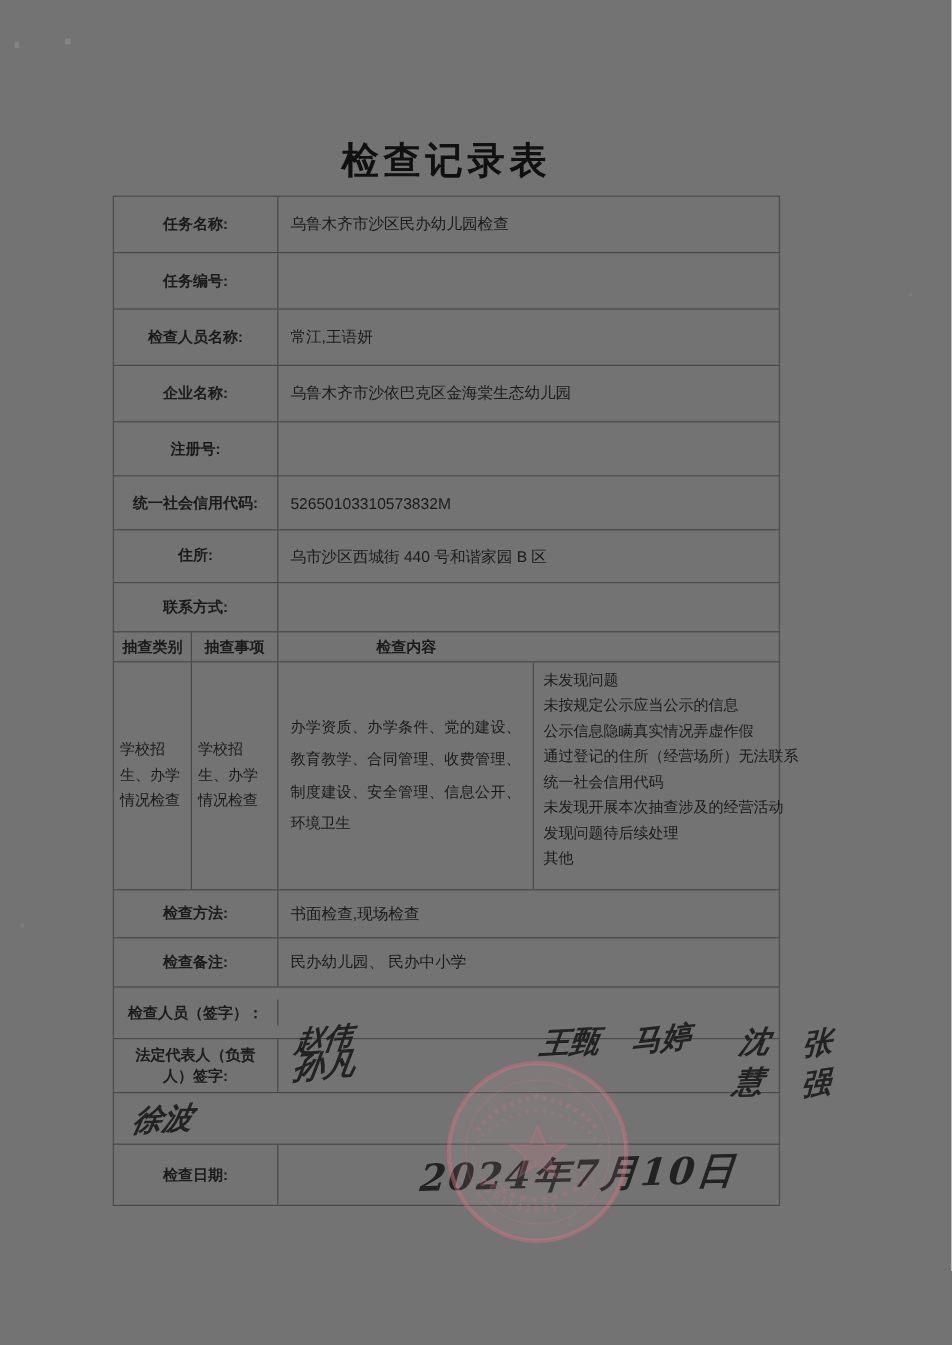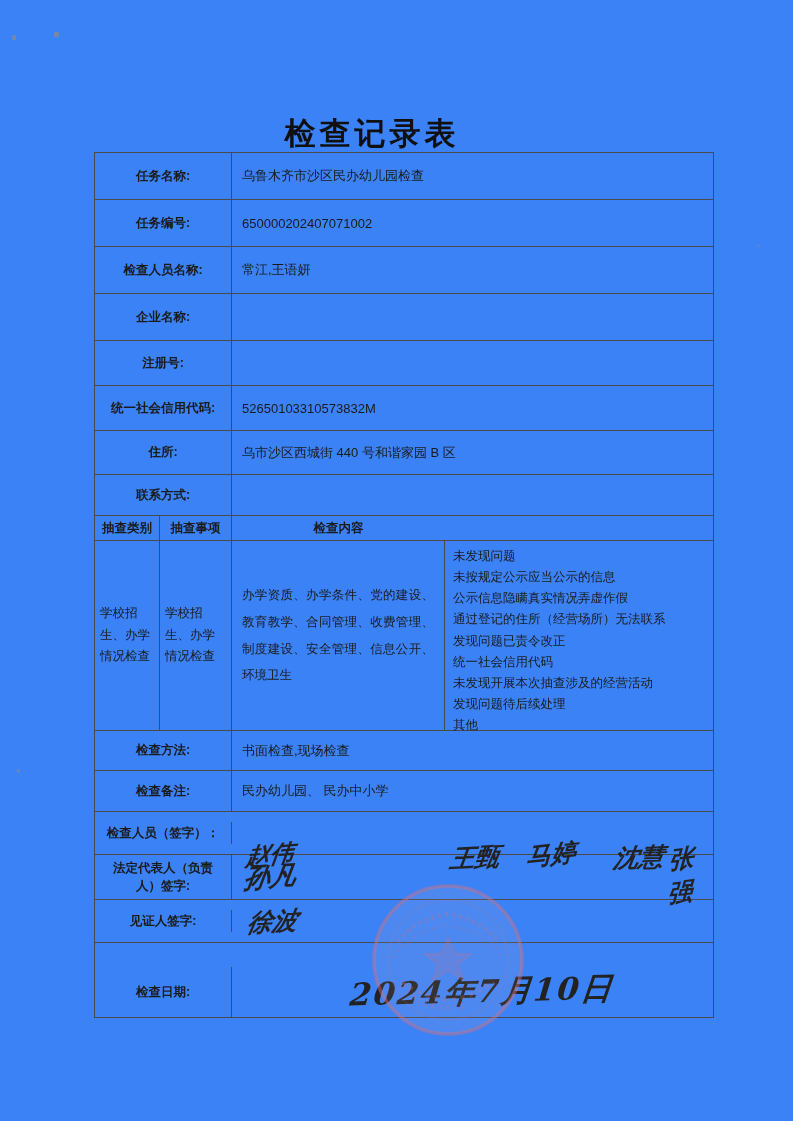--- a/index.html
+++ b/index.html
@@ -1,30 +1,30 @@
 <!DOCTYPE html>
 <html><head>
 <meta charset="utf-8">
 <style>
   html,body{margin:0;padding:0;background:#ffffff;}
   .page{
     position:relative;width:793px;height:1121px;margin:0 auto;
-    background:#3b82f6;overflow:hidden;
+    background:#737373;overflow:hidden;
     font-family:"Liberation Sans",sans-serif;color:#1b1b1b;
   }
   .doc-title{
     position:absolute;top:113px;left:94px;width:556px;
     text-align:center;font-size:31px;font-weight:bold;letter-spacing:4px;color:#101010;
   }
   .form{
-    position:absolute;left:94px;top:152px;width:620px;
+    position:absolute;left:94px;top:163px;width:556px;
     border:1px solid #4a4a4a;box-sizing:border-box;background:transparent;
   }
   .row{display:flex;border-bottom:1px solid #4a4a4a;box-sizing:border-box;}
-  .row:last-child{border-bottom:none;margin-top:24px;}
+  .row:last-child{border-bottom:none;}
   .cell{box-sizing:border-box;}
   .label-cell{
     width:137px;min-width:137px;border-right:1px solid #4a4a4a;
     display:flex;align-items:center;justify-content:center;
     font-weight:bold;font-size:12.5px;text-align:center;padding:2px 7px;line-height:1.45;
   }
   .value-cell{
     flex:1;display:flex;align-items:center;
     font-size:13px;padding:2px 10px;position:relative;overflow:visible;
   }
@@ -86,28 +86,28 @@
   <div class="doc-title">检查记录表</div>
 
   <div class="form">
 
     <div class="row h47">
       <div class="cell label-cell">任务名称:</div>
       <div class="cell value-cell">乌鲁木齐市沙区民办幼儿园检查</div>
     </div>
     <div class="row h47">
       <div class="cell label-cell">任务编号:</div>
-      <div class="cell value-cell">650000202407071002</div>
     </div>
     <div class="row h47">
       <div class="cell label-cell">检查人员名称:</div>
       <div class="cell value-cell">常江,王语妍</div>
     </div>
     <div class="row h47">
       <div class="cell label-cell">企业名称:</div>
+      <div class="cell value-cell">乌鲁木齐市沙依巴克区金海棠生态幼儿园</div>
     </div>
     <div class="row h45">
       <div class="cell label-cell">注册号:</div>
       <div class="cell value-cell"></div>
     </div>
     <div class="row h45">
       <div class="cell label-cell">统一社会信用代码:</div>
       <div class="cell value-cell">52650103310573832M</div>
     </div>
     <div class="row h44">
@@ -127,21 +127,20 @@
 
     <div class="row h190">
       <div class="cell big-cell big-side w65">学校招生、办学情况检查</div>
       <div class="cell big-cell big-side w72">学校招生、办学情况检查</div>
       <div class="cell big-cell big-content w213">办学资质、办学条件、党的建设、教育教学、合同管理、收费管理、制度建设、安全管理、信息公开、环境卫生</div>
       <div class="cell big-cell big-results w206">
         <div>未发现问题</div>
         <div>未按规定公示应当公示的信息</div>
         <div>公示信息隐瞒真实情况弄虚作假</div>
         <div>通过登记的住所（经营场所）无法联系</div>
-        <div>发现问题已责令改正</div>
         <div>统一社会信用代码</div>
         <div>未发现开展本次抽查涉及的经营活动</div>
         <div>发现问题待后续处理</div>
         <div>其他</div>
       </div>
     </div>
 
     <div class="row h40">
       <div class="cell label-cell">检查方法:</div>
       <div class="cell value-cell">书面检查,现场检查</div>
@@ -165,21 +164,20 @@
     </div>
 
     <div class="row h45">
       <div class="cell label-cell">法定代表人（负责人）签字:</div>
       <div class="cell value-cell">
         <span class="sig sig-legal">孙凡</span>
       </div>
     </div>
 
     <div class="row h43">
-      <div class="cell label-cell">见证人签字:</div>
       <div class="cell value-cell">
         <span class="sig sig-witness">徐波</span>
       </div>
     </div>
 
     <div class="row h50">
       <div class="cell label-cell">检查日期:</div>
       <div class="cell value-cell">
         <span class="sig sig-date">2024年7月10日</span>
       </div>

